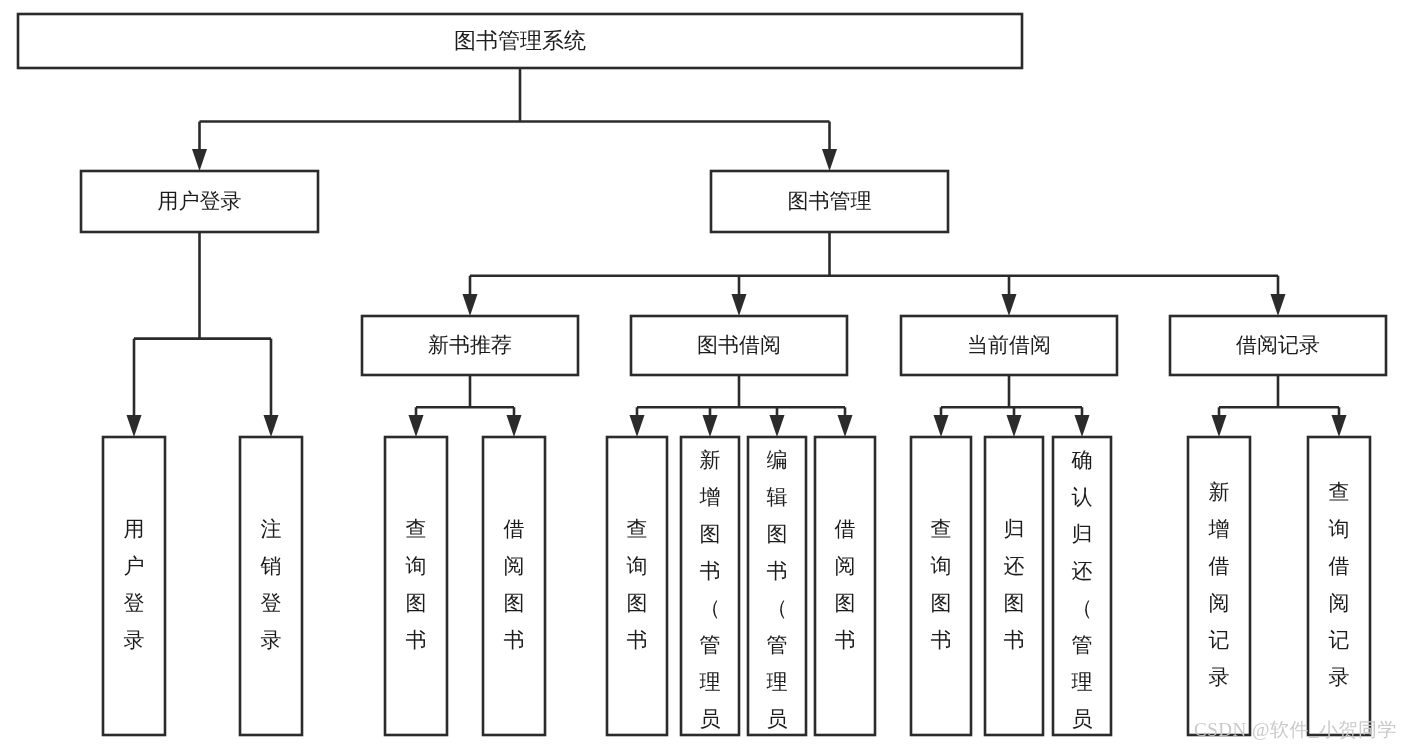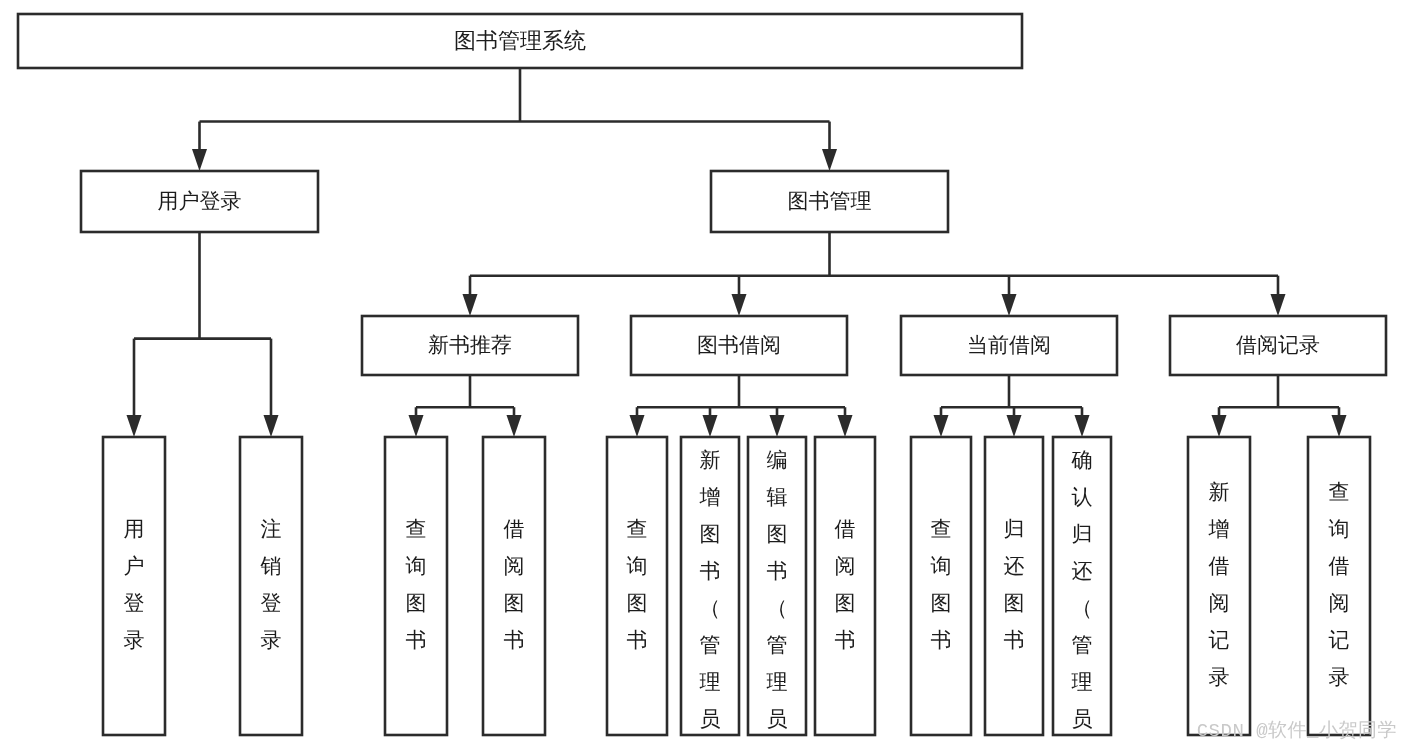--- a/index.html
+++ b/index.html
@@ -56,21 +56,21 @@
   }
   .arrow-head {
     fill: #2b2b2b;
     stroke: none;
   }
   .watermark {
     position: absolute;
     right: 8px;
     bottom: 4px;
     color: #c9c9c9;
-    font-family: Liberation Mono, monospace;
+    font-family: Liberation Serif, serif;
     font-size: 19px;
     letter-spacing: 0.5px;
     white-space: nowrap;
     user-select: none;
   }
 </style>
 </head>
 <body>
 
 <div id="diagram-root">

